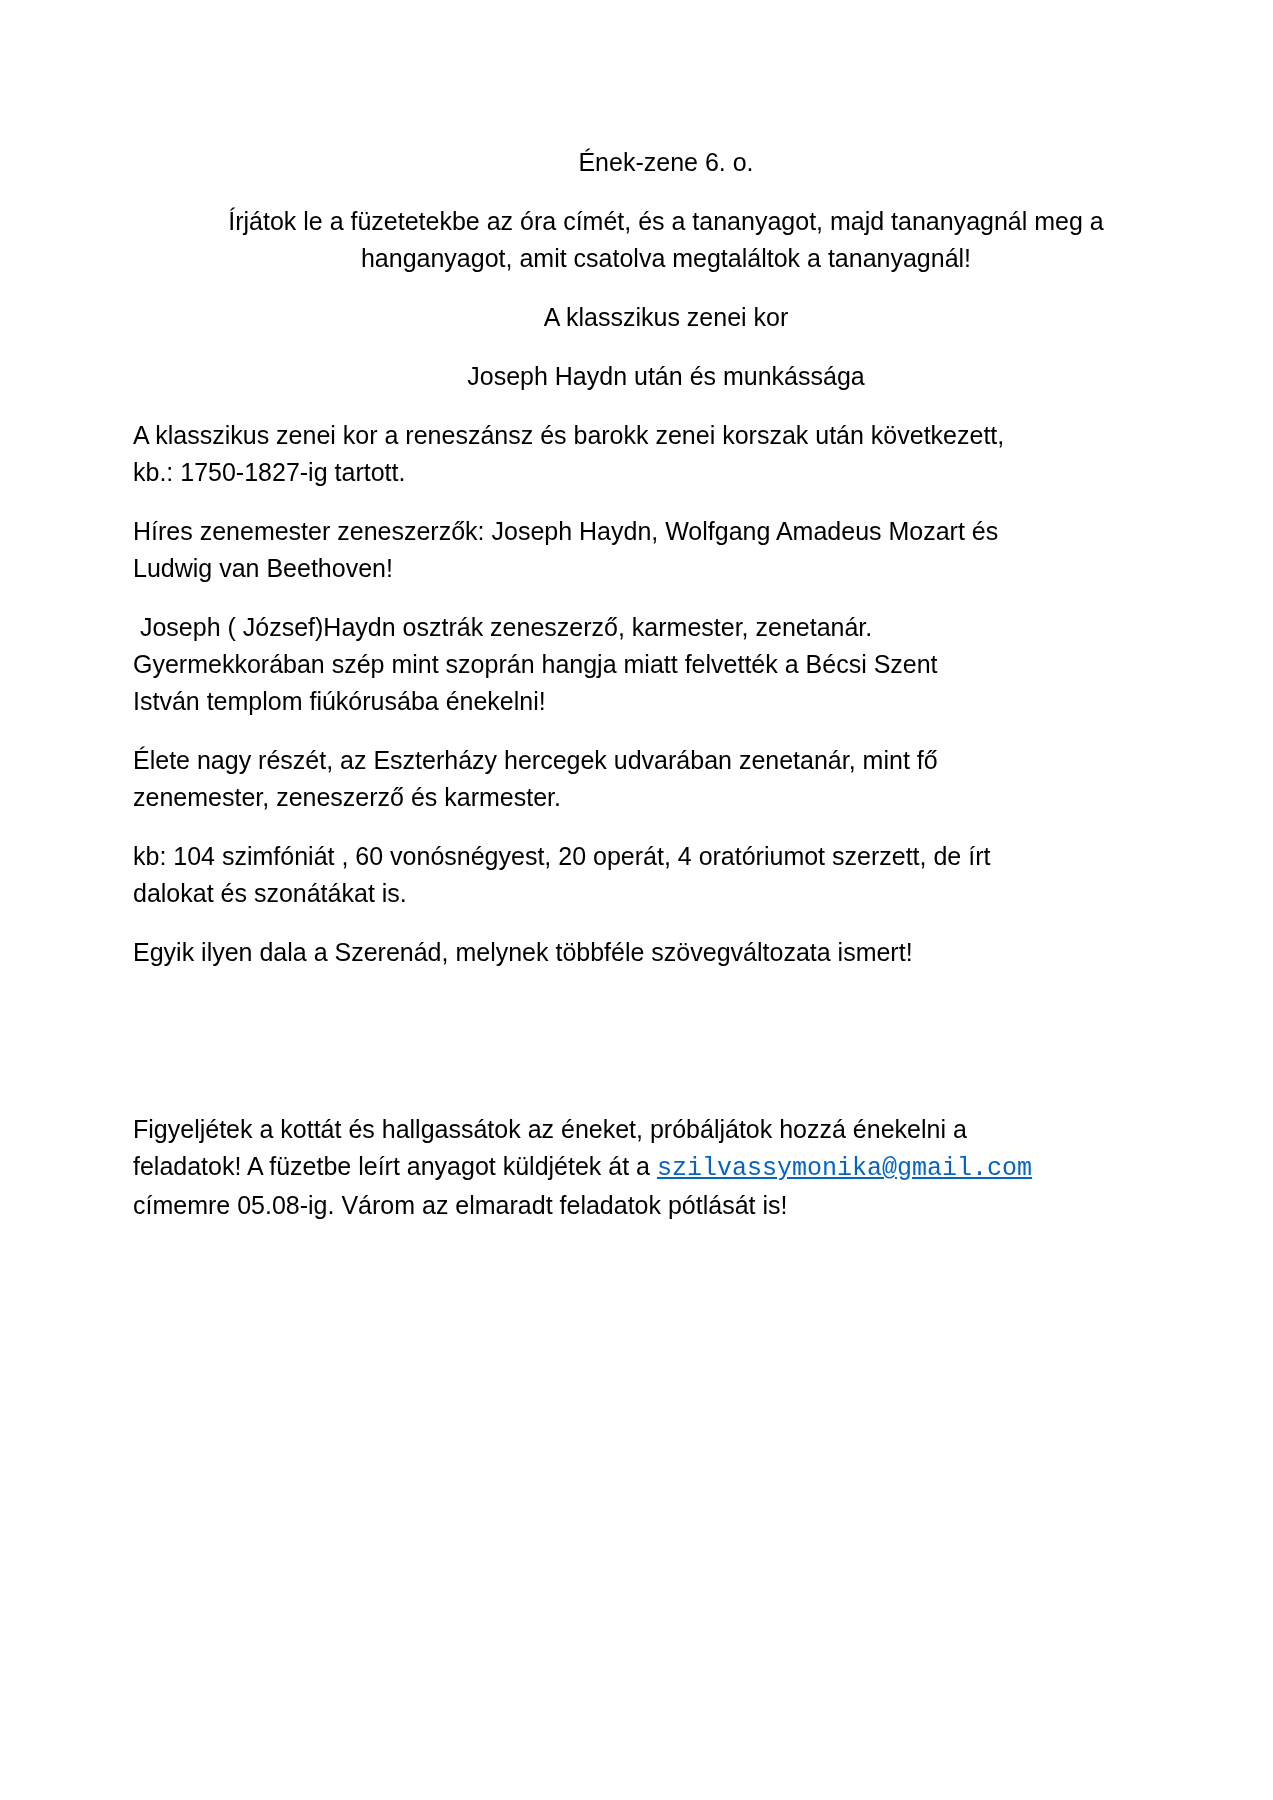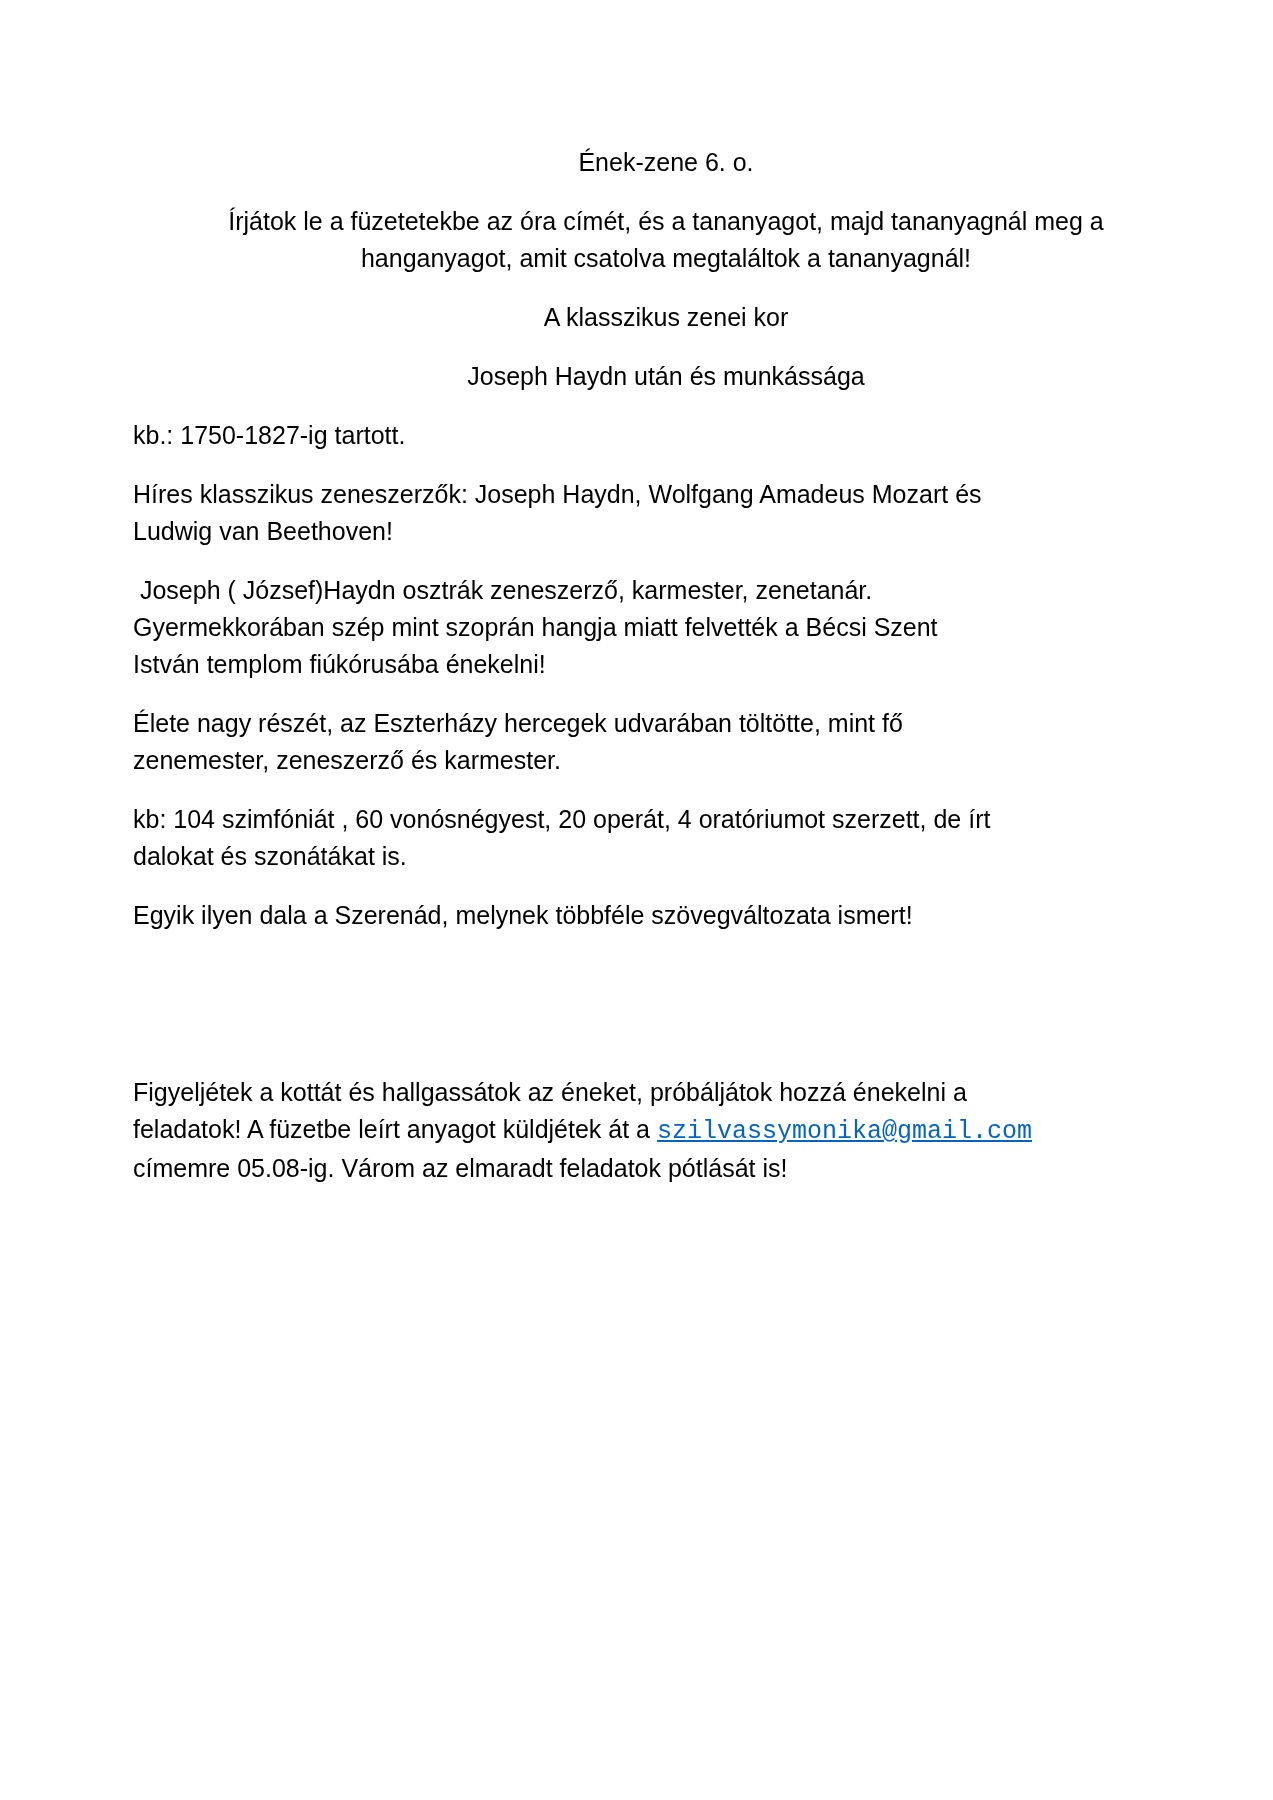--- a/index.html
+++ b/index.html
@@ -50,33 +50,34 @@
         <div class="line"><span>Írjátok le a füzetetekbe az óra címét, és a tananyagot, majd tananyagnál meg a</span></div>
         <div class="line"><span>hanganyagot, amit csatolva megtaláltok a tananyagnál!</span></div>
       </div>
       <div class="para center">
         <div class="line"><span>A klasszikus zenei kor</span></div>
       </div>
       <div class="para center">
         <div class="line"><span>Joseph Haydn után és munkássága</span></div>
       </div>
       <div class="para">
+        <div class="line"><span>A klasszikus zenei kor a reneszánsz és barokk zenei korszak után következett,</span></div>
         <div class="line"><span>kb.: 1750-1827-ig tartott.</span></div>
       </div>
       <div class="para">
-        <div class="line"><span>Híres klasszikus zeneszerzők: Joseph Haydn, Wolfgang Amadeus Mozart és</span></div>
+        <div class="line"><span>Híres zenemester zeneszerzők: Joseph Haydn, Wolfgang Amadeus Mozart és</span></div>
         <div class="line"><span>Ludwig van Beethoven!</span></div>
       </div>
       <div class="para">
         <div class="line"><span> Joseph ( József)Haydn osztrák zeneszerző, karmester, zenetanár.</span></div>
         <div class="line"><span>Gyermekkorában szép mint szoprán hangja miatt felvették a Bécsi Szent</span></div>
         <div class="line"><span>István templom fiúkórusába énekelni!</span></div>
       </div>
       <div class="para">
-        <div class="line"><span>Élete nagy részét, az Eszterházy hercegek udvarában töltötte, mint fő</span></div>
+        <div class="line"><span>Élete nagy részét, az Eszterházy hercegek udvarában zenetanár, mint fő</span></div>
         <div class="line"><span>zenemester, zeneszerző és karmester.</span></div>
       </div>
       <div class="para">
         <div class="line"><span>kb: 104 szimfóniát , 60 vonósnégyest, 20 operát, 4 oratóriumot szerzett, de írt</span></div>
         <div class="line"><span>dalokat és szonátákat is.</span></div>
       </div>
       <div class="para">
         <div class="line"><span>Egyik ilyen dala a Szerenád, melynek többféle szövegváltozata ismert!</span></div>
       </div>
       <div class="para">

